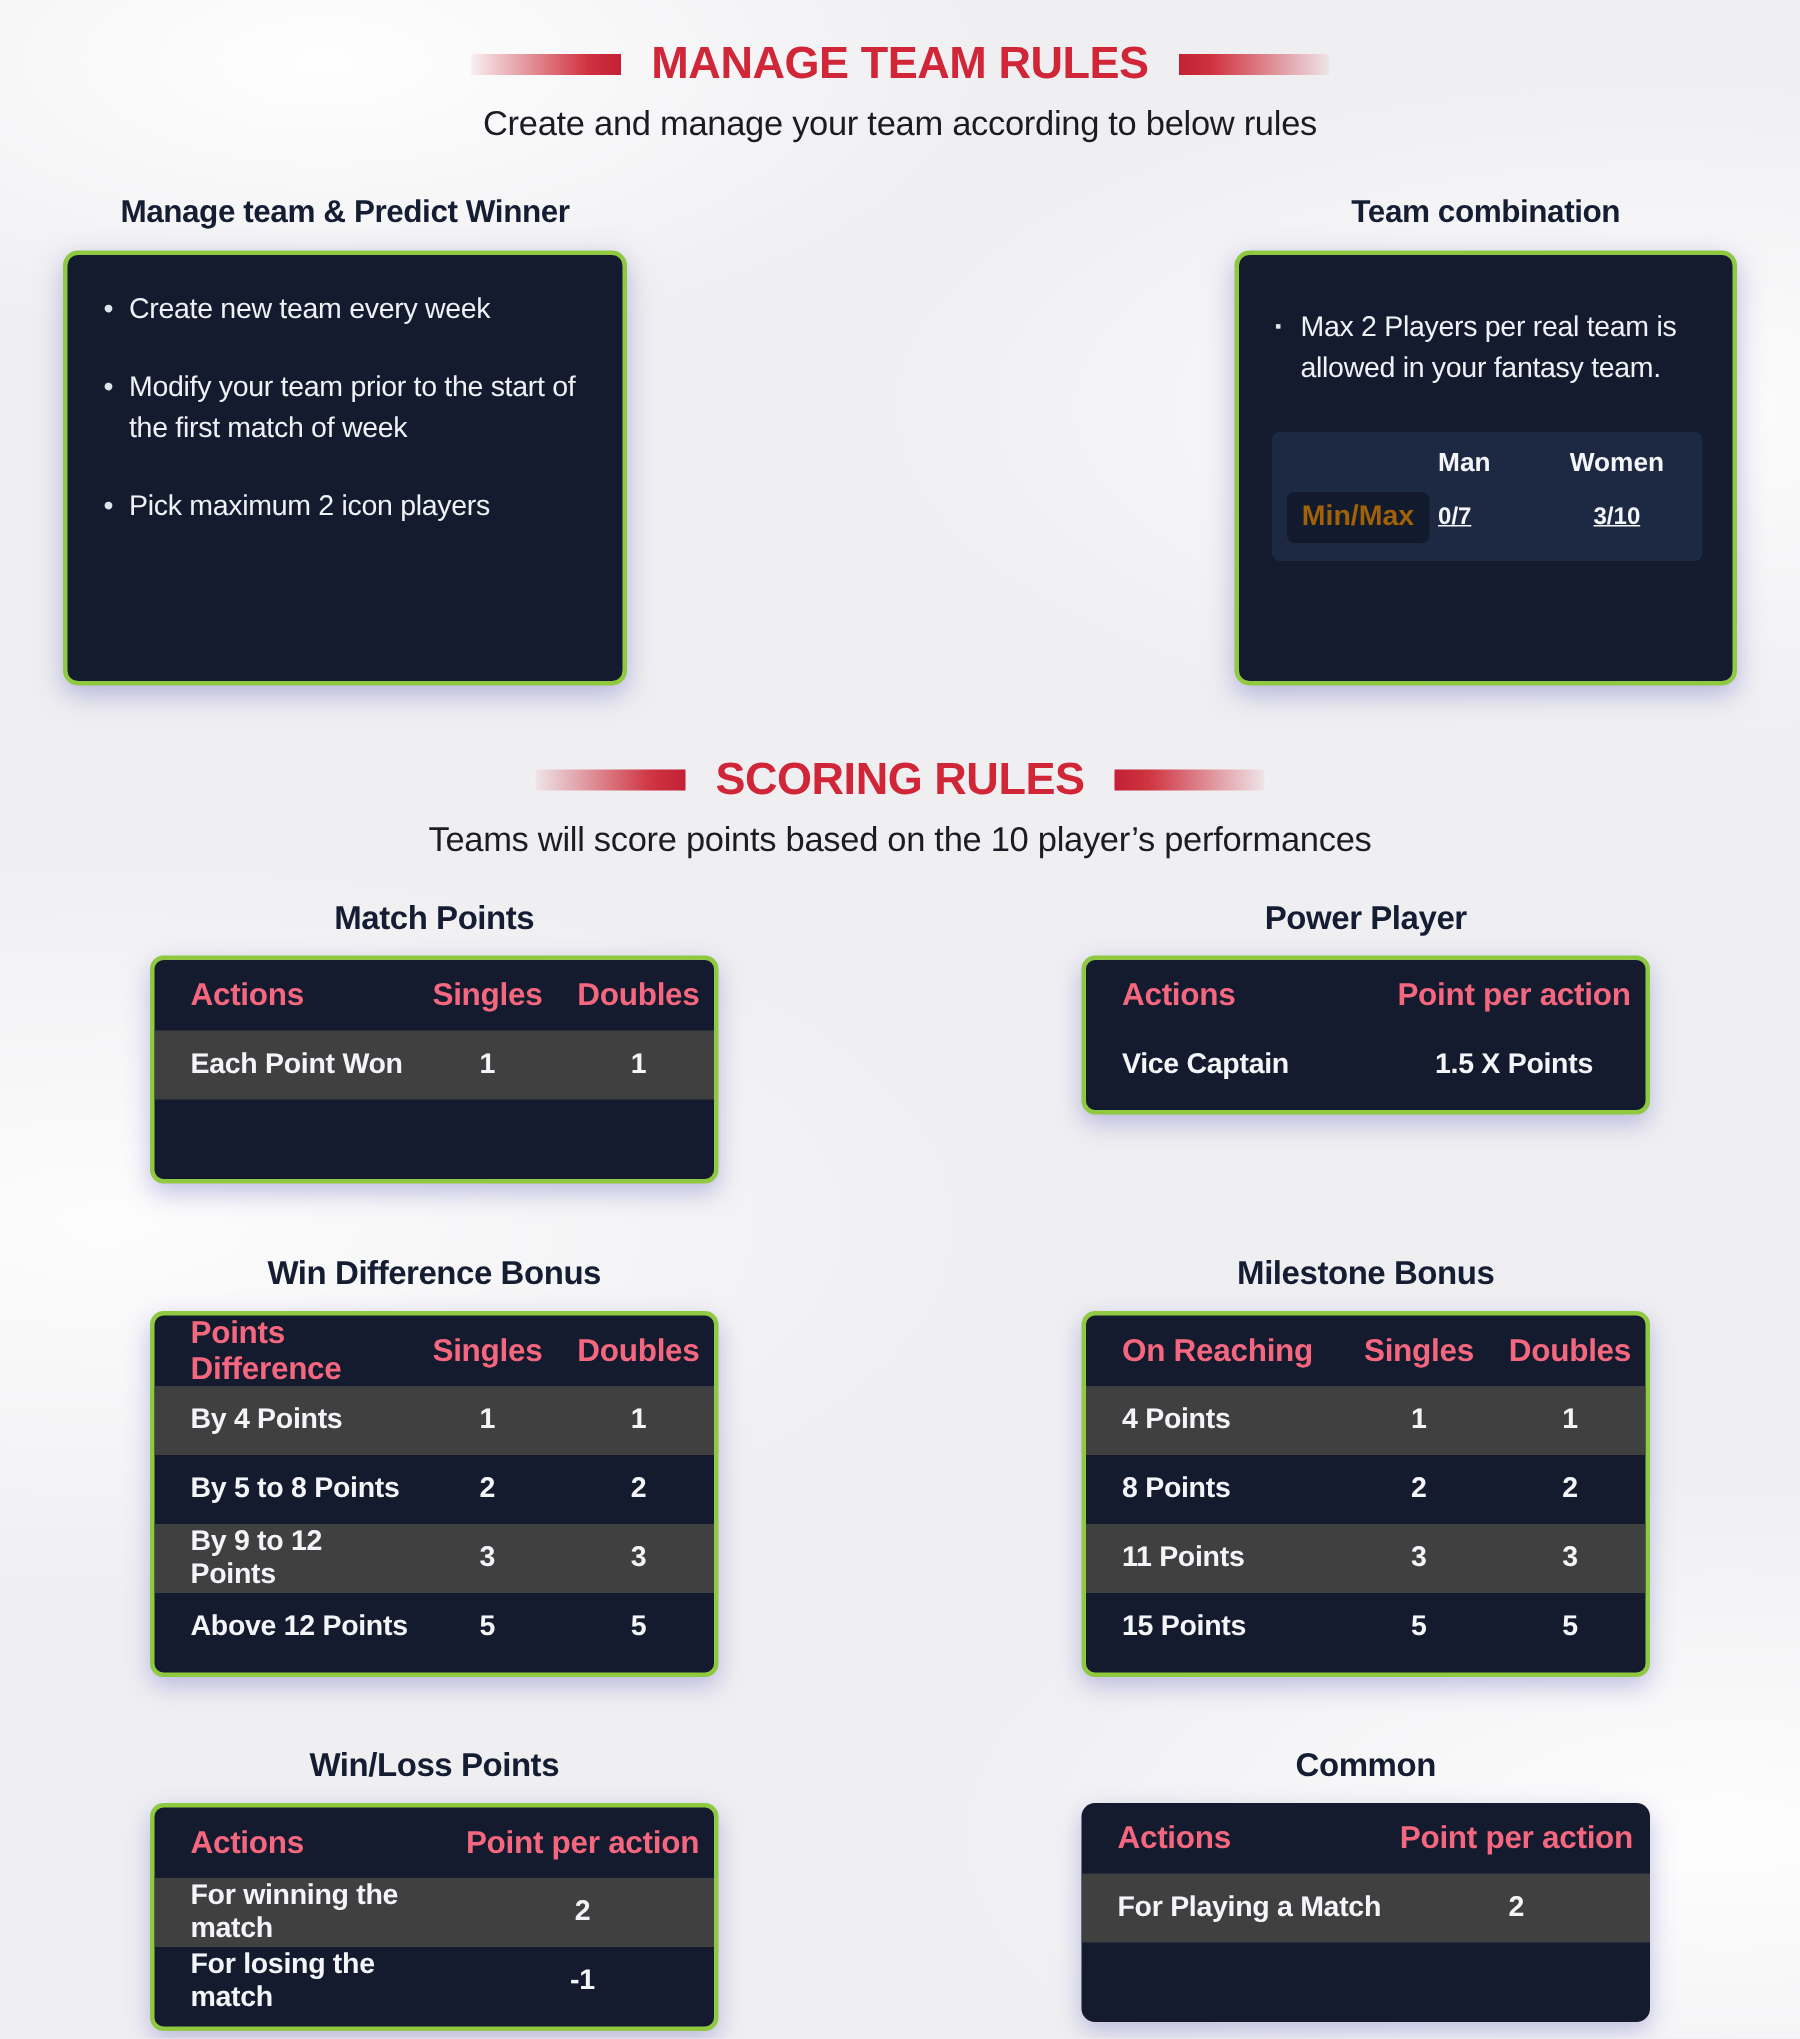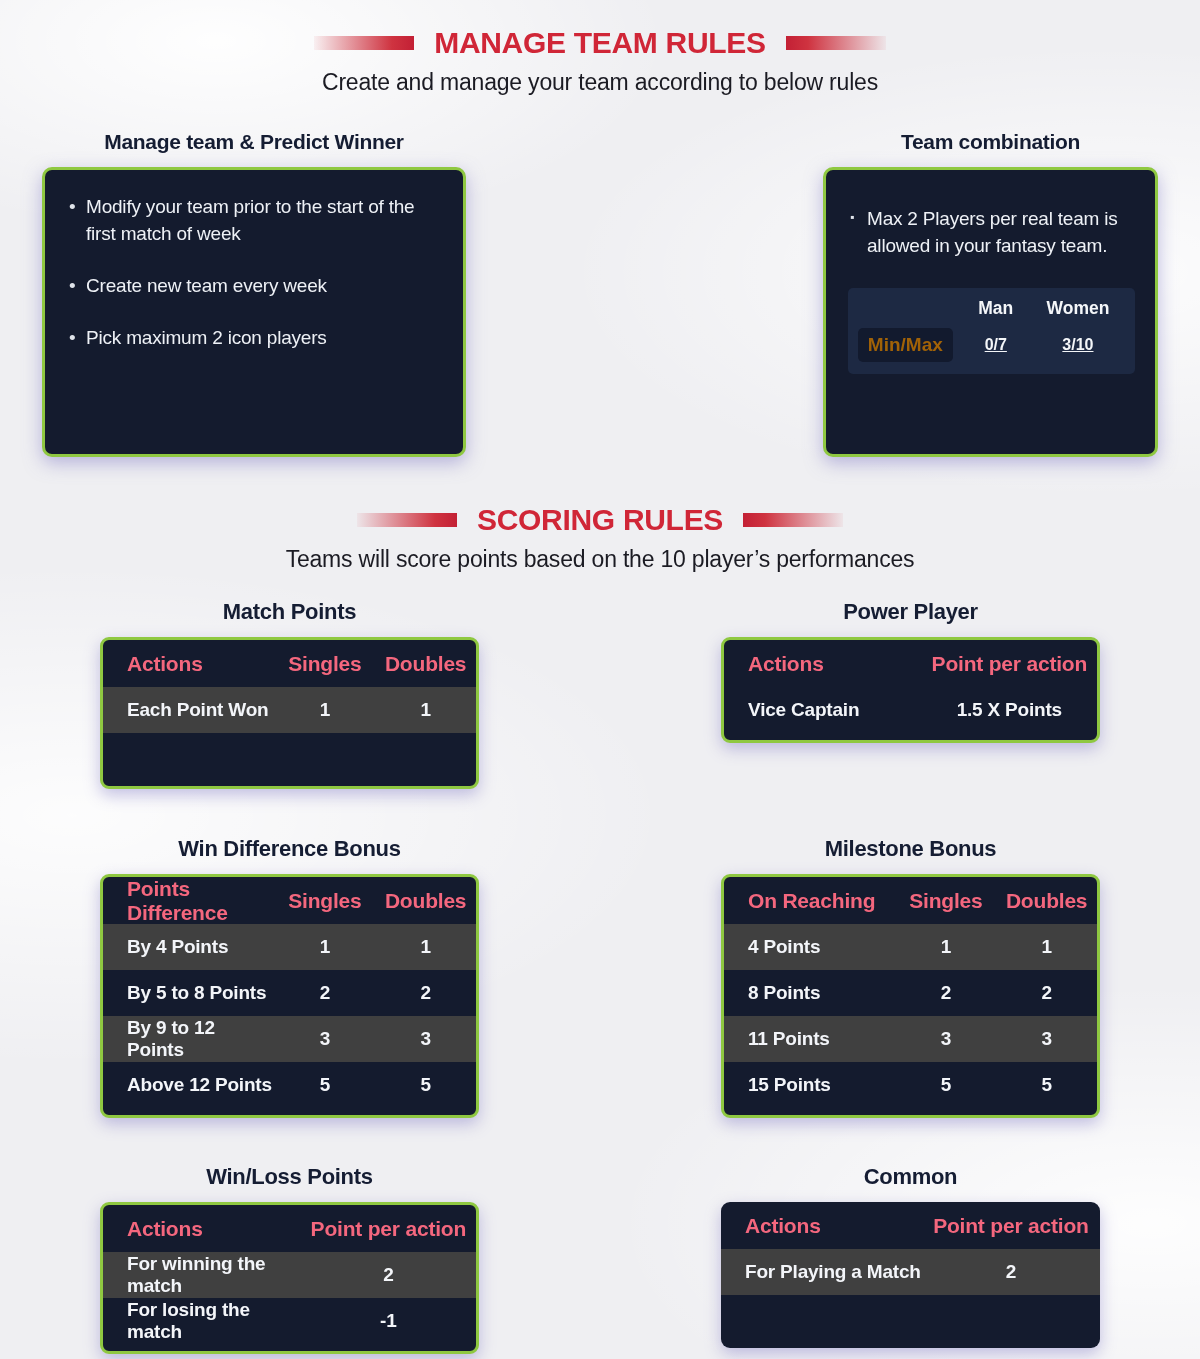--- a/index.html
+++ b/index.html
@@ -24,21 +24,21 @@
     color:#d02637; text-transform:uppercase;
   }
   .bar { width:100px; height:14px; }
   .bar-left  { background:linear-gradient(to right, rgba(205,35,50,0.05), #cf3340 78%, #c32035); }
   .bar-right { background:linear-gradient(to left,  rgba(205,35,50,0.05), #cf3340 78%, #c32035); }
   .sec-sub { margin:9px 0 0 0; font-size:23px; font-weight:500; color:#1b1b23; letter-spacing:-0.2px; }
 
   
   .cards-row { display:flex; justify-content:space-between; padding:0 42px; margin-top:34px; }
   .card-group { display:flex; flex-direction:column; }
-  .card-group:nth-child(1) { width:424px; }
+  .card-group:nth-child(1) { width:376px; }
   .card-group:nth-child(2) { width:335px; }
   .card-group:nth-child(3) { width:308px; }
   .card-title {
     text-align:center; font-size:21px; font-weight:800; letter-spacing:-0.3px;
     color:#151d33; margin-bottom:13px;
   }
   .card {
     height:290px; background:#141b2e; border:3px solid #8fc841; border-radius:10px;
     box-shadow:0 6px 18px rgba(126,120,196,0.5);
     padding:24px 20px 20px 22px; color:#eef1f6;
@@ -49,21 +49,21 @@
     line-height:1.42; margin-bottom:25px; letter-spacing:-0.2px;
   }
   .card li::before { content:"•"; position:absolute; left:2px; top:0; color:#dfe3ea; }
   .card.square-bullets li::before { content:"▪"; font-size:12px; top:3px; }
   .card.square-bullets { padding-top:36px; }
 
   
   .mini-table { margin-top:28px; background:#1d2943; border-radius:5px; padding:10px 12px 12px 10px; }
   .mini-row { display:flex; align-items:center; }
   .mini-row.head { margin-bottom:9px; }
-  .m0 { flex:0 0 38%; } .m1 { flex:0 0 28%; text-align:center; } .m2 { flex:0 0 34%; text-align:center; }
+  .m0 { flex:0 0 38%; } .m1 { flex:0 0 28%; } .m2 { flex:0 0 34%; text-align:center; }
   .mini-head-label { font-weight:700; font-size:17.5px; color:#f4f6f9; }
   .chip {
     display:inline-block; width:94%; background:#121a2e; border-radius:5px;
     padding:6px 0; text-align:center; font-weight:700; font-size:19px; color:#a16207;
   }
   .mini-val { font-weight:700; font-size:16px; color:#f4f6f9;text-decoration:underline; }
 
   
   .tables-row { display:flex; justify-content:space-between; padding:0 100px 0 100px; }
   .tables-row.r1 { margin-top:26px; }
@@ -102,22 +102,22 @@
       <span class="bar bar-right"></span>
     </div>
     <p class="sec-sub">Create and manage your team according to below rules</p>
   </div>
 
   <div class="cards-row" id="cards-row">
       <div class="card-group">
         <div class="card-title">Manage team &amp; Predict Winner</div>
         <div class="card">
           <ul>
+            <li>Create new team every week</li>
             <li>Modify your team prior to the start of the first match of week</li>
-            <li>Create new team every week</li>
             <li>Pick maximum 2 icon players</li>
           </ul>
         </div>
       </div>
       <div class="card-group">
         <div class="card-title">Team combination</div>
         <div class="card square-bullets">
           <ul>
             <li>Max 2 Players per real team is allowed in your fantasy team.</li>
           </ul>

